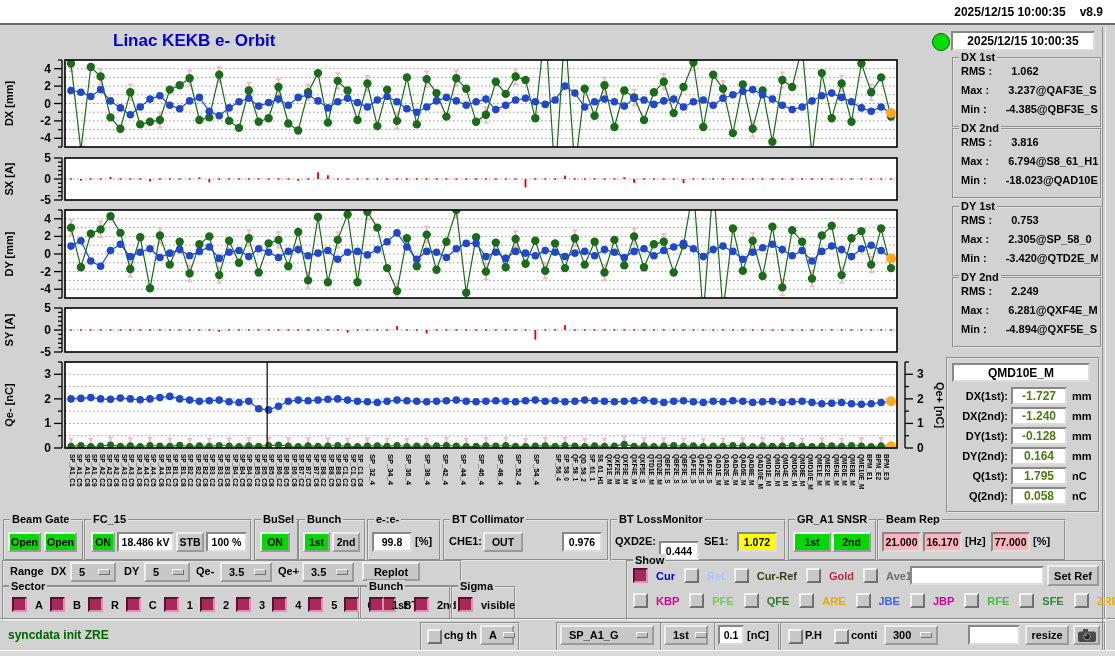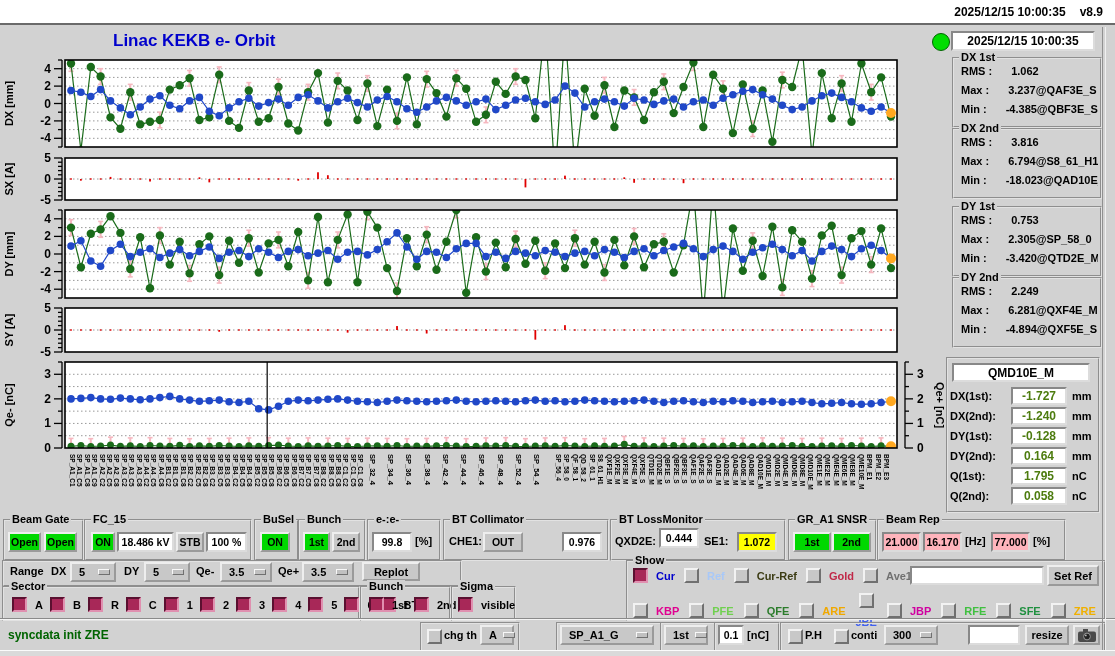--- a/index.html
+++ b/index.html
@@ -32,21 +32,21 @@
           border-right:1px solid #707070;border-bottom:1px solid #707070;margin-left:6px;flex:none}
   .cb{display:inline-block;width:11px;height:11px;background:#c8c8c8;flex:none;
       border-top:2px solid #f2f2f2;border-left:2px solid #f2f2f2;
       border-right:2px solid #707070;border-bottom:2px solid #707070}
   .cb.on{background:#a82858;border-top:2px solid #5a1030;border-left:2px solid #5a1030;
          border-right:2px solid #e090b0;border-bottom:2px solid #e090b0}
   .cbitem{display:inline-flex;align-items:center;gap:8px;font-weight:bold;font-size:11px;white-space:nowrap}
   .cbrow{position:absolute;display:flex;align-items:center}
   .statgrp .srow{position:absolute;left:7px;right:2px;font-weight:bold;font-size:11px;
                  white-space:nowrap;overflow:hidden;display:flex;gap:19px}
-  .monlbl{position:absolute;font-weight:bold;font-size:11px;text-align:left;width:58px;white-space:nowrap}
+  .monlbl{position:absolute;font-weight:bold;font-size:11px;text-align:right;width:58px;white-space:nowrap}
   .monunit{position:absolute;font-weight:bold;font-size:11px;white-space:nowrap}
   .sep{position:absolute;left:0;top:618px;width:1115px;height:0;
        border-top:1px solid #8a8a8a;border-bottom:1px solid #f4f4f4}
   .bottomstrip{position:absolute;left:0;top:650px;width:1115px;height:6px;background:#dadada;border-top:1px solid #fbfbfb}
   .edge{position:absolute;left:1102px;top:27px;width:2px;height:623px;border-left:1px solid #909090;border-right:1px solid #f0f0f0}
   .statusmsg{position:absolute;left:8px;top:628px;color:#006400;font-weight:bold;font-size:12px}
   svg text{font-family:"Liberation Sans",sans-serif}
 </style>
 </head>
 <body>
@@ -1344,21 +1344,21 @@
 </div>
 <div class="grp" style="left:443px;top:519px;width:162px;height:38px">
   <span class="gtitle">BT Collimator</span>
   <span class="lbl" style="left:4px;top:14px">CHE1:</span>
   <div class="btn" style="left:38px;top:11px;width:40px">OUT</div>
   <div class="sunk" style="left:117px;top:11px;width:40px">0.976</div>
 </div>
 <div class="grp" style="left:610px;top:519px;width:172px;height:38px">
   <span class="gtitle">BT LossMonitor</span>
   <span class="lbl" style="left:3px;top:14px">QXD2E:</span>
-  <div class="sunk" style="left:47px;top:7px;width:40px">0.444</div>
+  <div class="sunk" style="left:47px;top:20px;width:40px">0.444</div>
   <span class="lbl" style="left:92px;top:14px">SE1:</span>
   <div class="sunk yellow" style="left:125px;top:11px;width:40px">1.072</div>
 </div>
 <div class="grp" style="left:788px;top:519px;width:85px;height:38px">
   <span class="gtitle">GR_A1 SNSR</span>
   <div class="btn green" style="left:3px;top:11px;width:38px">1st</div>
   <div class="btn green" style="left:42px;top:11px;width:39px">2nd</div>
 </div>
 <div class="grp" style="left:877px;top:519px;width:185px;height:38px">
   <span class="gtitle">Beam Rep</span>
@@ -1502,21 +1502,21 @@
         <span style="color: rgb(112, 208, 80);">PFE</span>
       </span>
       <span class="cbitem" style="margin-right: 10px;">
         <span class="cb"></span>
         <span style="color: rgb(44, 124, 44);">QFE</span>
       </span>
       <span class="cbitem" style="margin-right: 10px;">
         <span class="cb"></span>
         <span style="color: rgb(240, 168, 0);">ARE</span>
       </span>
-      <span class="cbitem" style="margin-right: 10px; flex-direction: column;">
+      <span class="cbitem" style="margin-right: 10px;">
         <span class="cb"></span>
         <span style="color: rgb(64, 96, 240);">JBE</span>
       </span>
       <span class="cbitem" style="margin-right: 10px;">
         <span class="cb"></span>
         <span style="color: rgb(208, 0, 160);">JBP</span>
       </span>
       <span class="cbitem" style="margin-right: 10px;">
         <span class="cb"></span>
         <span style="color: rgb(64, 192, 64);">RFE</span>

